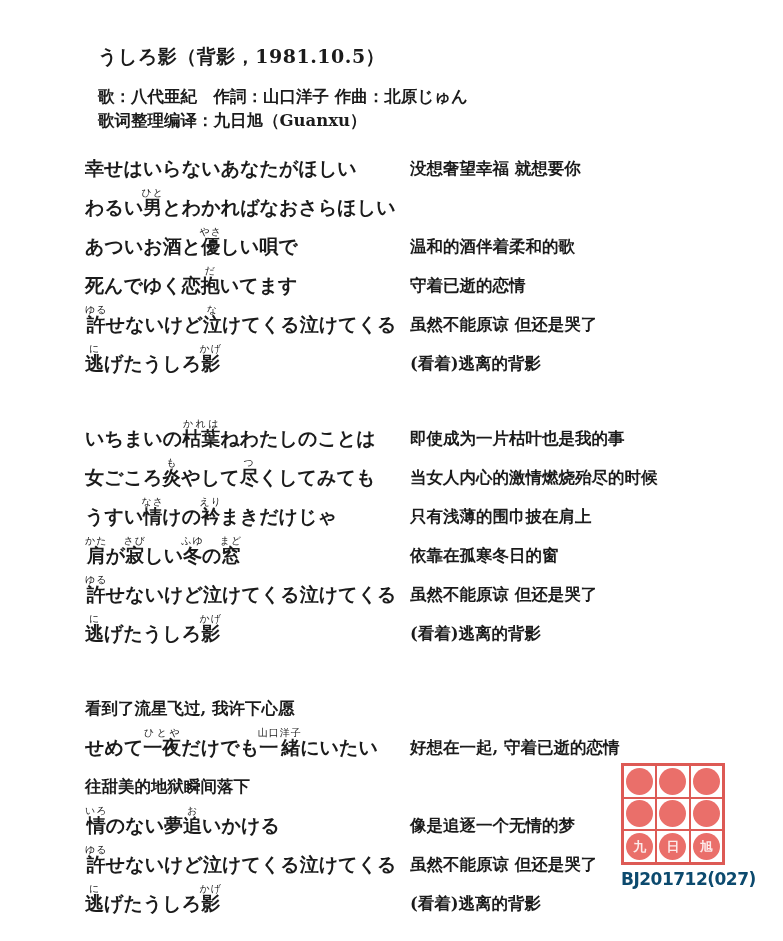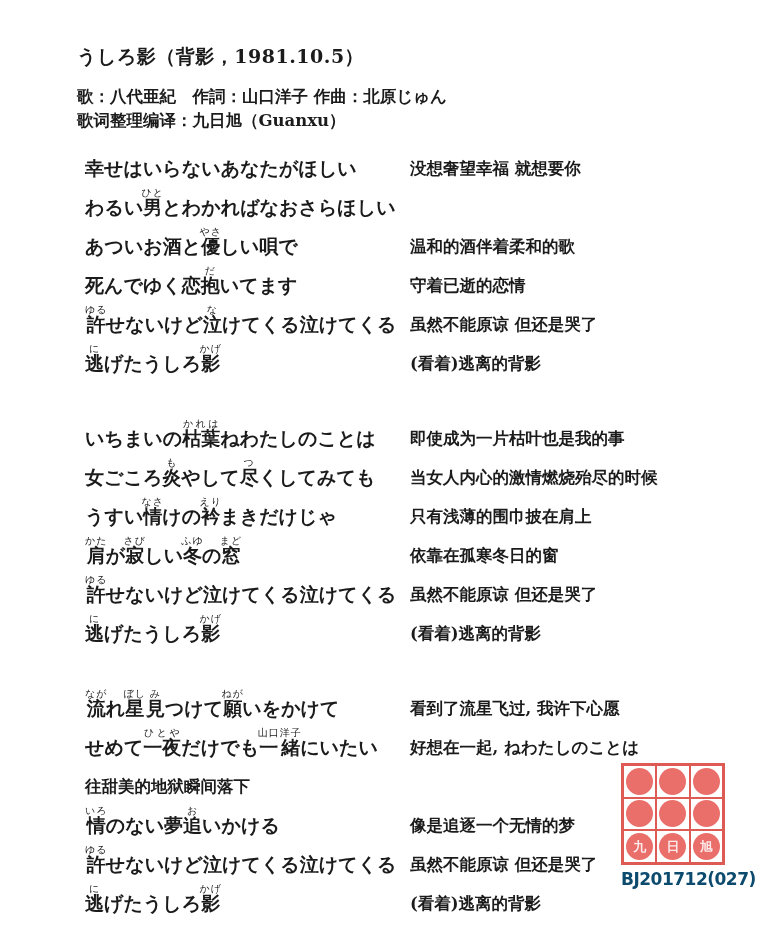--- a/index.html
+++ b/index.html
@@ -16,21 +16,21 @@
     font-family: "DejaVu Sans", sans-serif;
   }
   .page {
     position: absolute;
     inset: 0;
     background: #ffffff;
   }
   
   .header {
     position: absolute;
-    left: 77px;
+    left: 98px;
     top: 44px;
     width: 620px;
   }
   .title {
     font-family: "DejaVu Serif", "Liberation Serif", serif;
     font-size: 19px;
     font-weight: bold;
     letter-spacing: 0.5px;
     margin: 0 0 15px 0;
     white-space: nowrap;
@@ -181,26 +181,25 @@
           <div class="jp"><ruby>許<rt>ゆる</rt></ruby>せないけど泣けてくる泣けてくる</div>
           <div class="zh">虽然不能原谅 但还是哭了</div>
         </div>
         <div class="row">
           <div class="jp"><ruby>逃<rt>に</rt></ruby>げたうしろ<ruby>影<rt>かげ</rt></ruby></div>
           <div class="zh">(看着)逃离的背影</div>
         </div>
       </div>
       <div class="stanza">
         <div class="row">
-          <div class="jp"><ruby>流<rt>なが</rt></ruby>れ<ruby>星<rt>ぼし</rt></ruby><ruby>見<rt>み</rt></ruby>つけて<ruby>願<rt>ねが</rt></ruby>いをかけて</div>
           <div class="zh">看到了流星飞过, 我许下心愿</div>
         </div>
         <div class="row">
           <div class="jp">せめて<ruby>一夜<rt>ひとや</rt></ruby>だけでも<ruby>一緒<rt>山口洋子</rt></ruby>にいたい</div>
-          <div class="zh">好想在一起, ねわたしのことは</div>
+          <div class="zh">好想在一起, 守着已逝的恋情</div>
         </div>
         <div class="row">
           <div class="zh">往甜美的地狱瞬间落下</div>
         </div>
         <div class="row">
           <div class="jp"><ruby>情<rt>いろ</rt></ruby>のない夢<ruby>追<rt>お</rt></ruby>いかける</div>
           <div class="zh">像是追逐一个无情的梦</div>
         </div>
         <div class="row">
           <div class="jp"><ruby>許<rt>ゆる</rt></ruby>せないけど泣けてくる泣けてくる</div>

